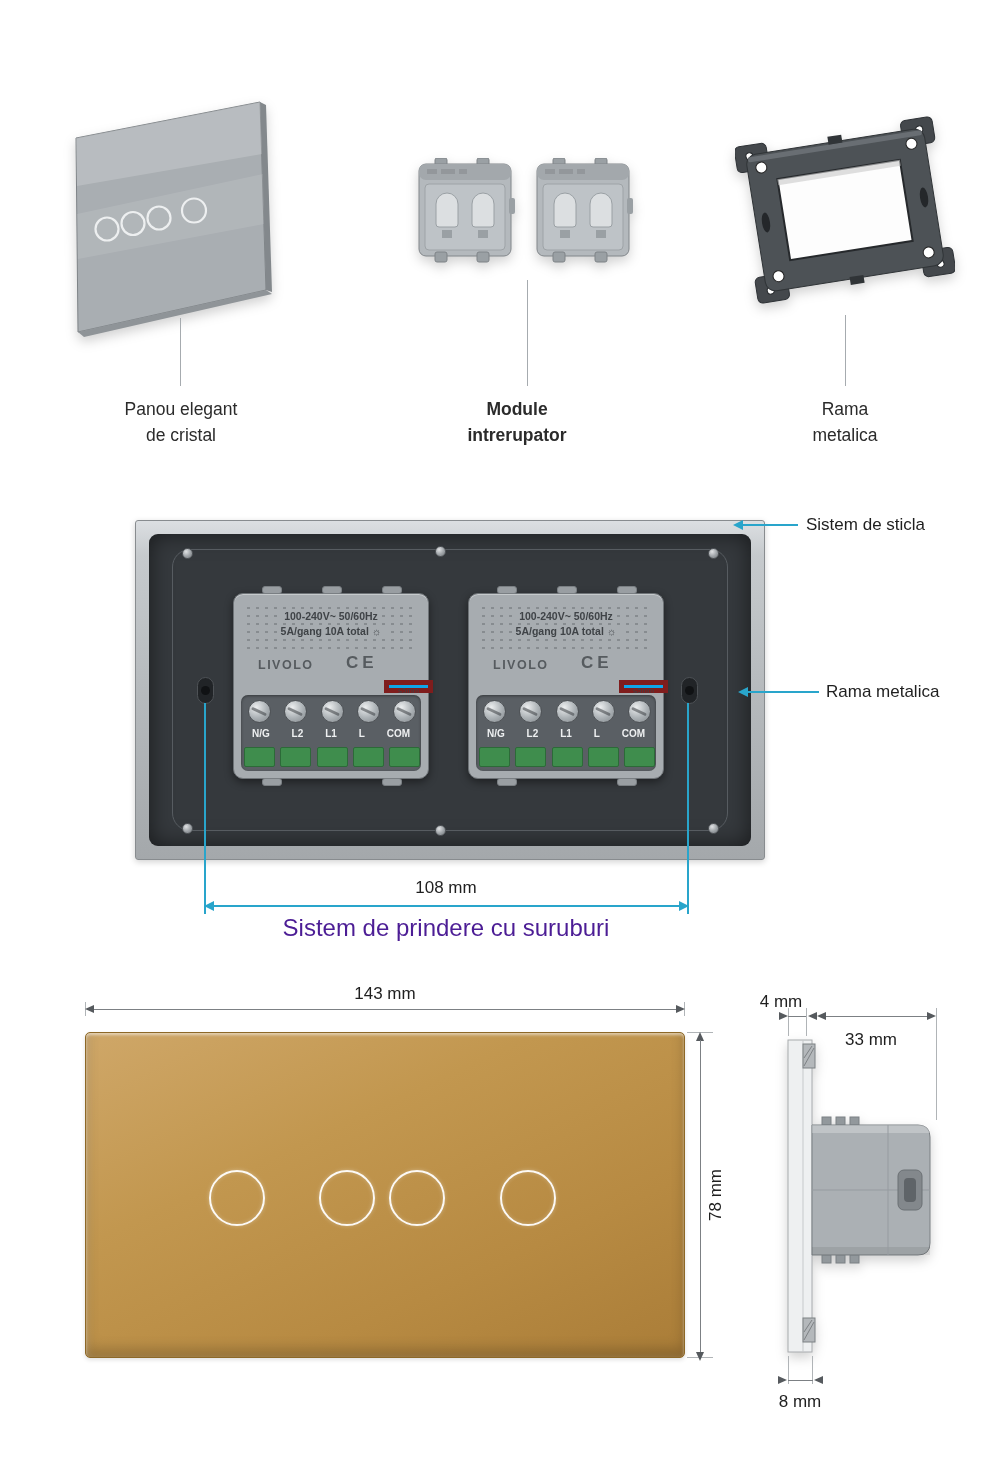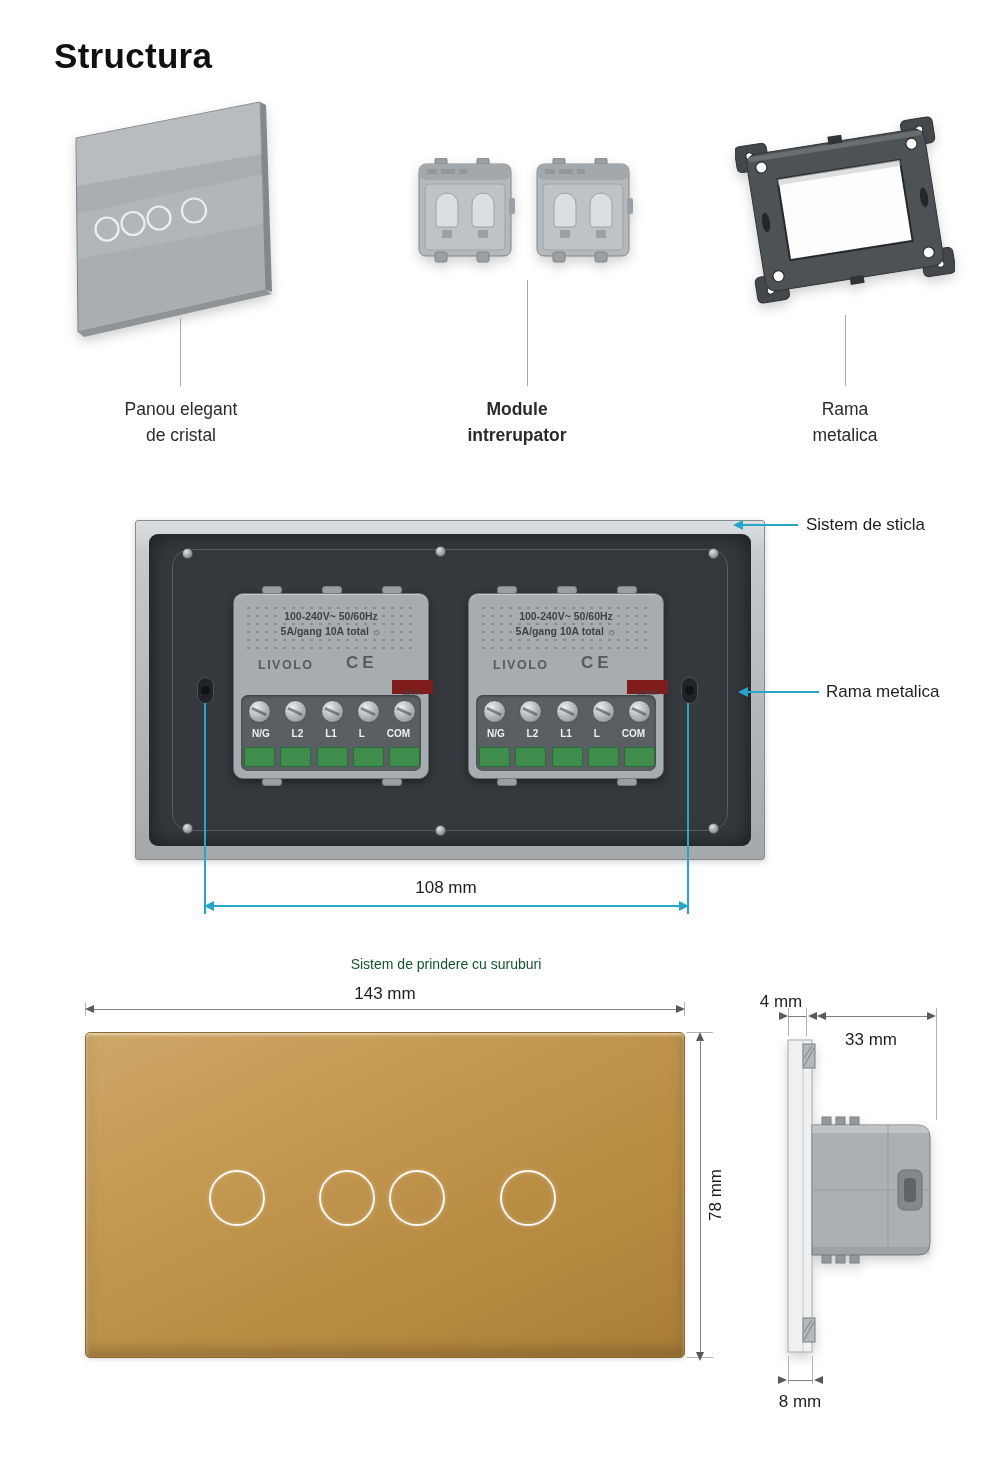--- a/index.html
+++ b/index.html
@@ -40,22 +40,22 @@
   .mdots { position:absolute; left:10px; top:10px; width:174px; height:50px; border-radius:6px;
     background-image:radial-gradient(circle,#878c90 1.2px,transparent 1.5px);
     background-size:9px 8px; }
   .mline { position:absolute; width:100%; text-align:center; font-size:10.5px;
     font-weight:700; color:#3f4347; }
   .mline span { background:#a7acb0; padding:0 4px; }
   .brand { position:absolute; left:24px; top:64px; font-size:12.5px; font-weight:700;
     letter-spacing:1.5px; color:#565b5f; }
   .cemark { position:absolute; left:112px; top:59px; font-size:17px; font-weight:700;
     letter-spacing:4px; color:#565b5f; }
-  .gauge { position:absolute; right:-5px; top:86px; width:41px; height:13px; background:#0ea5e9;
-    border:7px solid #7f1d1d; font-size:7.5px; color:#3d4145; text-align:center; line-height:11px; }
+  .gauge { position:absolute; right:-5px; top:86px; width:49px; height:13px; background:#0ea5e9;
+    border:5px solid #7f1d1d; font-size:7.5px; color:#3d4145; text-align:center; line-height:11px; }
   .tstrip { position:absolute; left:7px; right:7px; bottom:7px; height:76px; background:#5a5f64;
     border-radius:7px; box-shadow:inset 0 1px 3px rgba(0,0,0,.4); }
   .tscrew { position:absolute; top:5px; width:23px; height:23px; border-radius:50%;
     background:radial-gradient(circle at 35% 30%, #eceeef, #aab0b4 55%, #82878b);
     border:1px solid #4e5256; }
   .tscrew::after { content:""; position:absolute; left:2px; top:9px; width:16px; height:3px;
     background:rgba(60,64,68,.55); border-radius:2px; transform:rotate(25deg); }
   .tlabels { position:absolute; left:0; top:33px; width:100%; display:flex;
     justify-content:space-around; font-size:10px; font-weight:700; color:#eef0f1; }
   .tgreen { position:absolute; bottom:4px; width:31px; height:20px; background:#3f8d4d;
@@ -70,39 +70,38 @@
   .a-right { border-top:4.5px solid transparent; border-bottom:4.5px solid transparent; border-left:9px solid #565a5e; }
   .a-up    { border-left:4.5px solid transparent; border-right:4.5px solid transparent; border-bottom:9px solid #565a5e; }
   .a-down  { border-left:4.5px solid transparent; border-right:4.5px solid transparent; border-top:9px solid #565a5e; }
   .cy.a-left  { border-right-color:#29a5cb; border-top-width:5px; border-bottom-width:5px; border-right-width:10px; }
   .cy.a-right { border-left-color:#29a5cb; border-top-width:5px; border-bottom-width:5px; border-left-width:10px; }
   .dline-h { height:1px; background:#7c8084; }
   .dline-v { width:1px; background:#7c8084; }
   .tick-v { width:1px; background:#b0b4b7; }
   .tick-h { height:1px; background:#b0b4b7; }
   .dim-text { font-size:17px; color:#1f1f1f; text-align:center; }
-  .mount-text { font-size:14px; color:#14532d; text-align:center;margin-top:42px; }
+  .mount-text { font-size:24px; color:#4c1d95; text-align:center; }
   .rot { transform:rotate(-90deg); }
 
   
   .front-panel { left:85px; top:1032px; width:600px; height:326px; border-radius:5px;
     background:linear-gradient(155deg,#cfa768 0%,#c2974f 35%,#b78a42 70%,#aa7d38 100%);
     border:1px solid #8d6827;
     box-shadow:inset 0 2px 3px rgba(255,255,255,.5), inset 0 -8px 14px rgba(0,0,0,.2),
                inset 3px 0 6px rgba(255,255,255,.15), 0 2px 4px rgba(0,0,0,.12); }
   .touch-circle { position:absolute; top:137px; width:56px; height:56px; border-radius:50%;
     border:2.5px solid rgba(255,255,255,.95);
     box-shadow:0 0 4px rgba(255,255,255,.3), inset 0 0 4px rgba(255,255,255,.25); }
 </style>
 </head>
 <body>
 
 <div class="page">
 
-  <div class="abs title">Structura</div>
 
   <svg class="abs illus" style="left:66px; top:92px;" width="218" height="250" viewBox="0 0 218 250">
     <polygon points="10,46 194,10 200,198 12,240" fill="#a9aeb2" stroke="#7e8387" stroke-width="1"></polygon>
     <polygon points="194,10 200,13 206,200 200,198" fill="#83888c"></polygon>
     <polygon points="12,240 200,198 206,202 18,245" fill="#8f9498"></polygon>
     <polygon points="10,46 194,10 196,62 11,94" fill="#ffffff" opacity="0.18"></polygon>
     <polygon points="11,122 197,82 198,132 12,167" fill="#ffffff" opacity="0.10"></polygon>
     <g fill="none" stroke="#edeff0" stroke-width="2.2">
       <circle cx="41" cy="137" r="11.5"></circle>
       <circle cx="67" cy="131.5" r="11.5"></circle>

